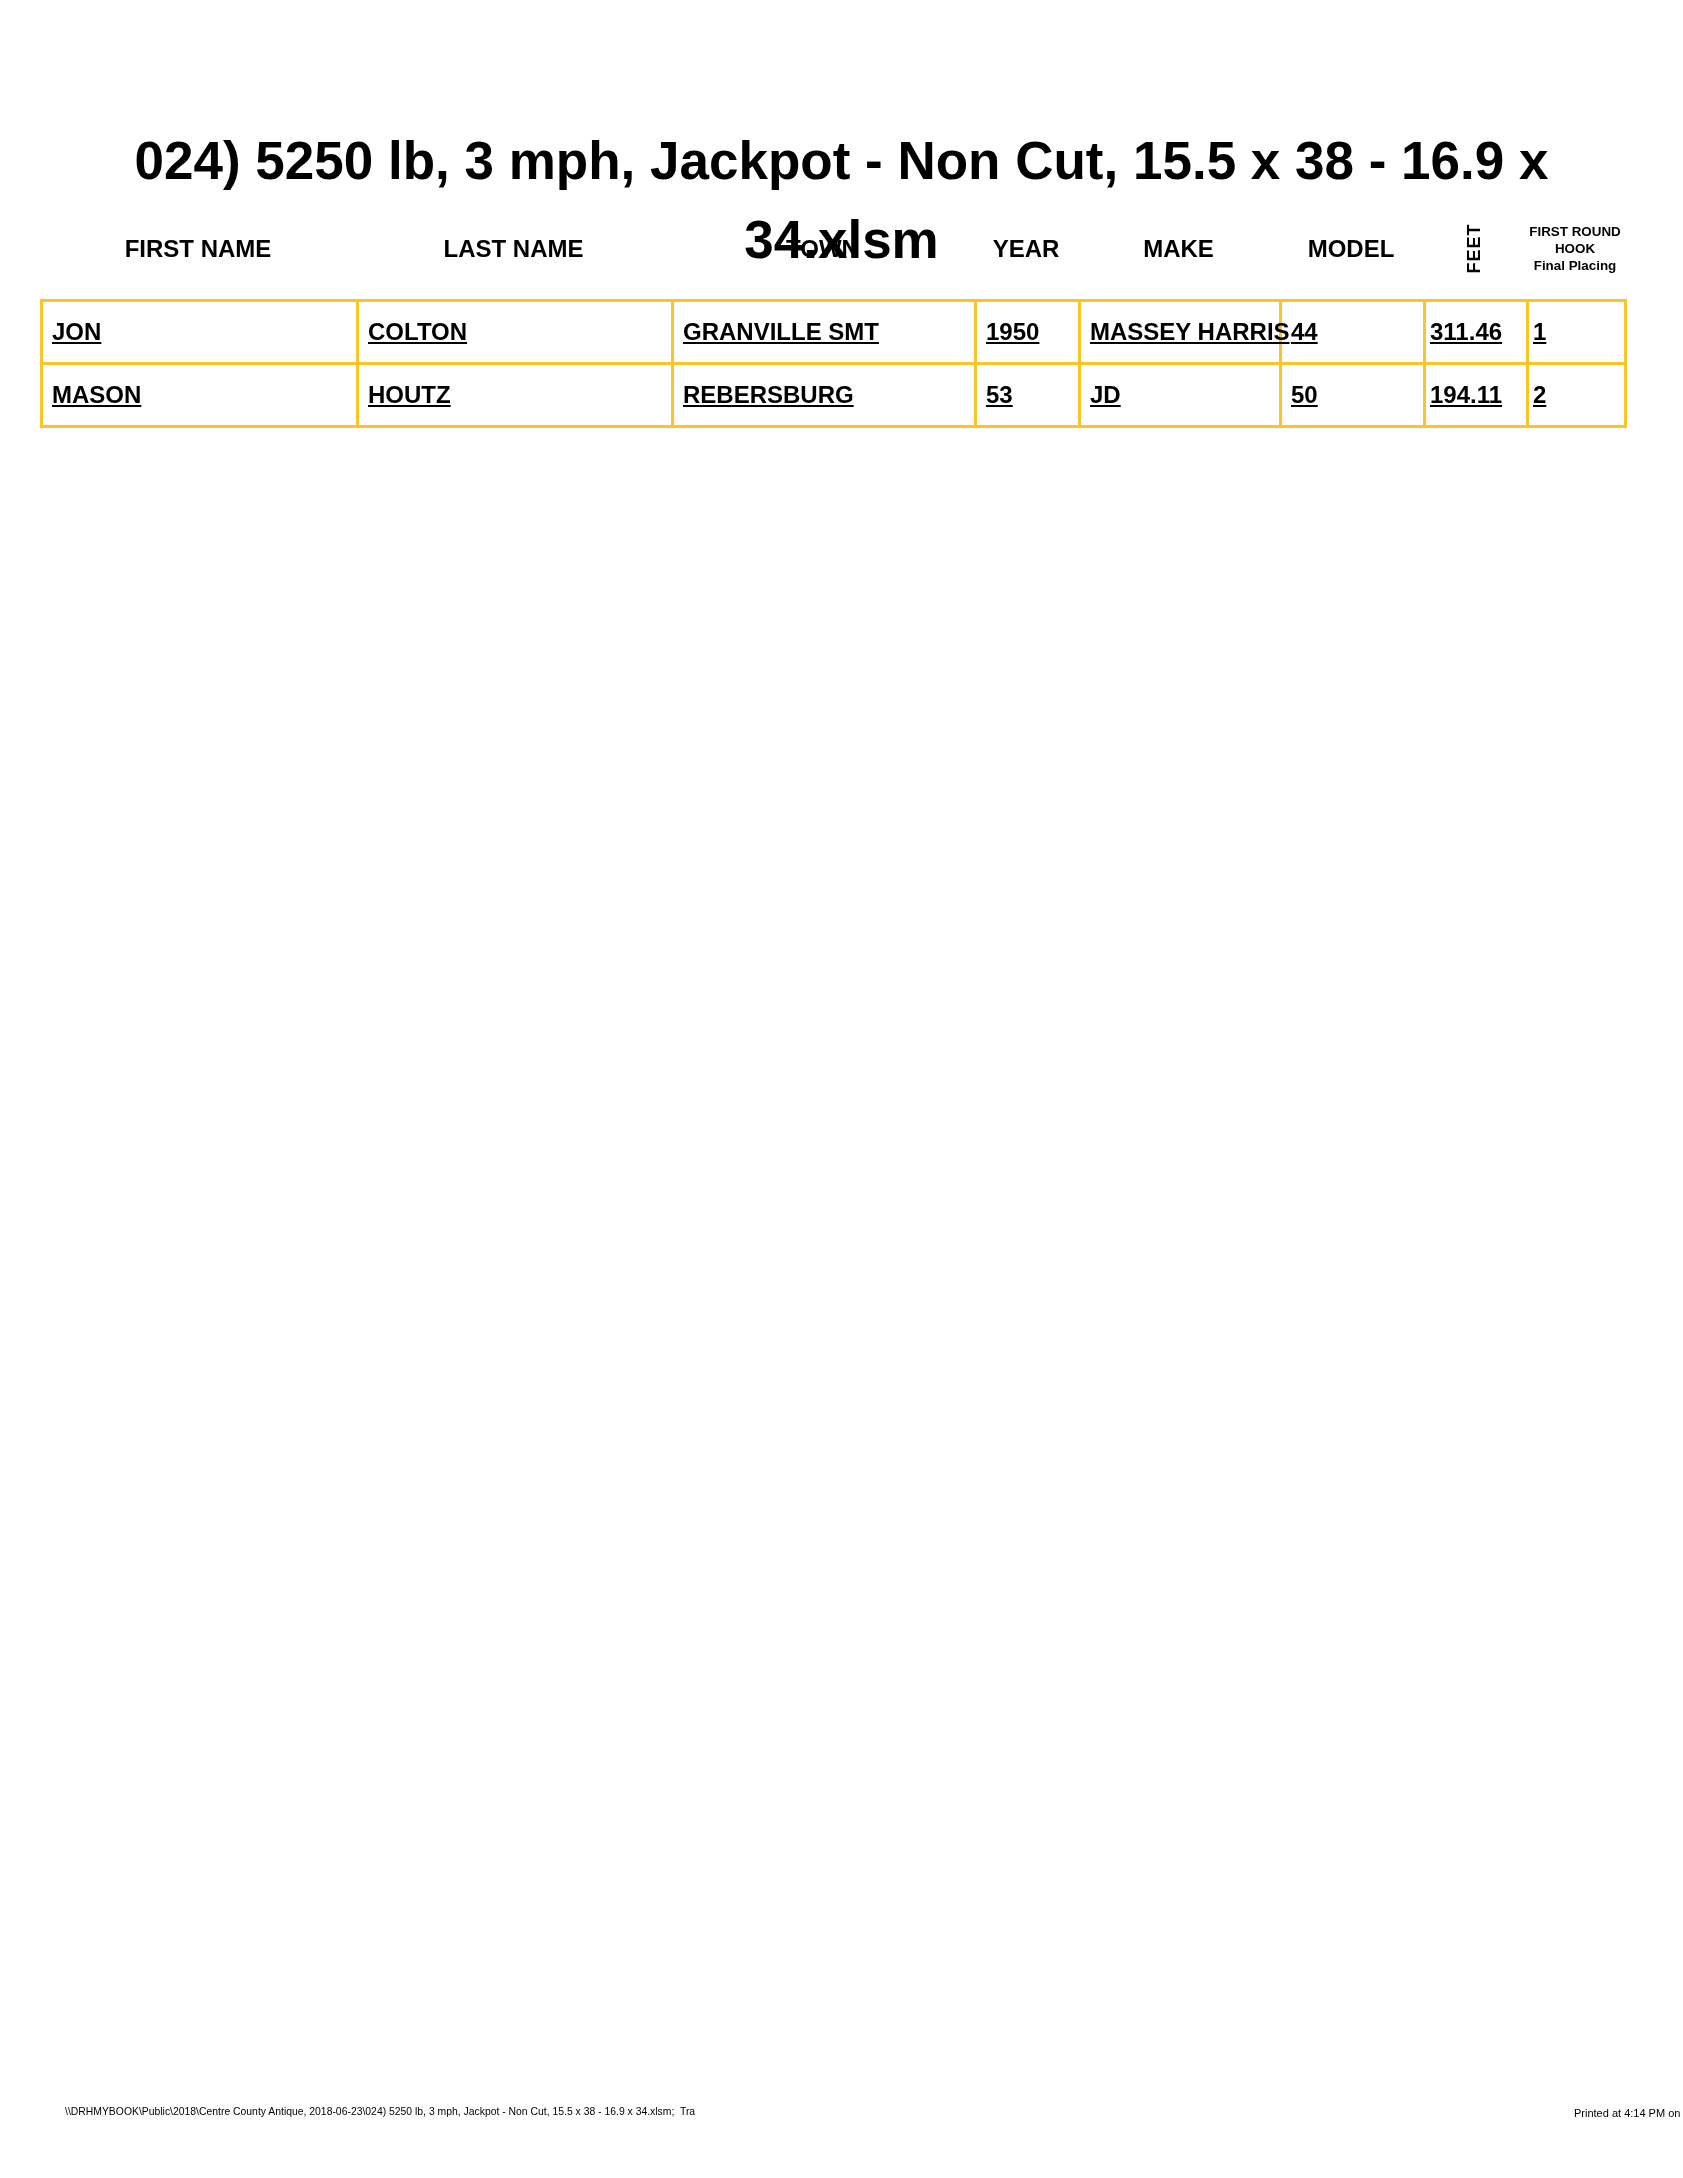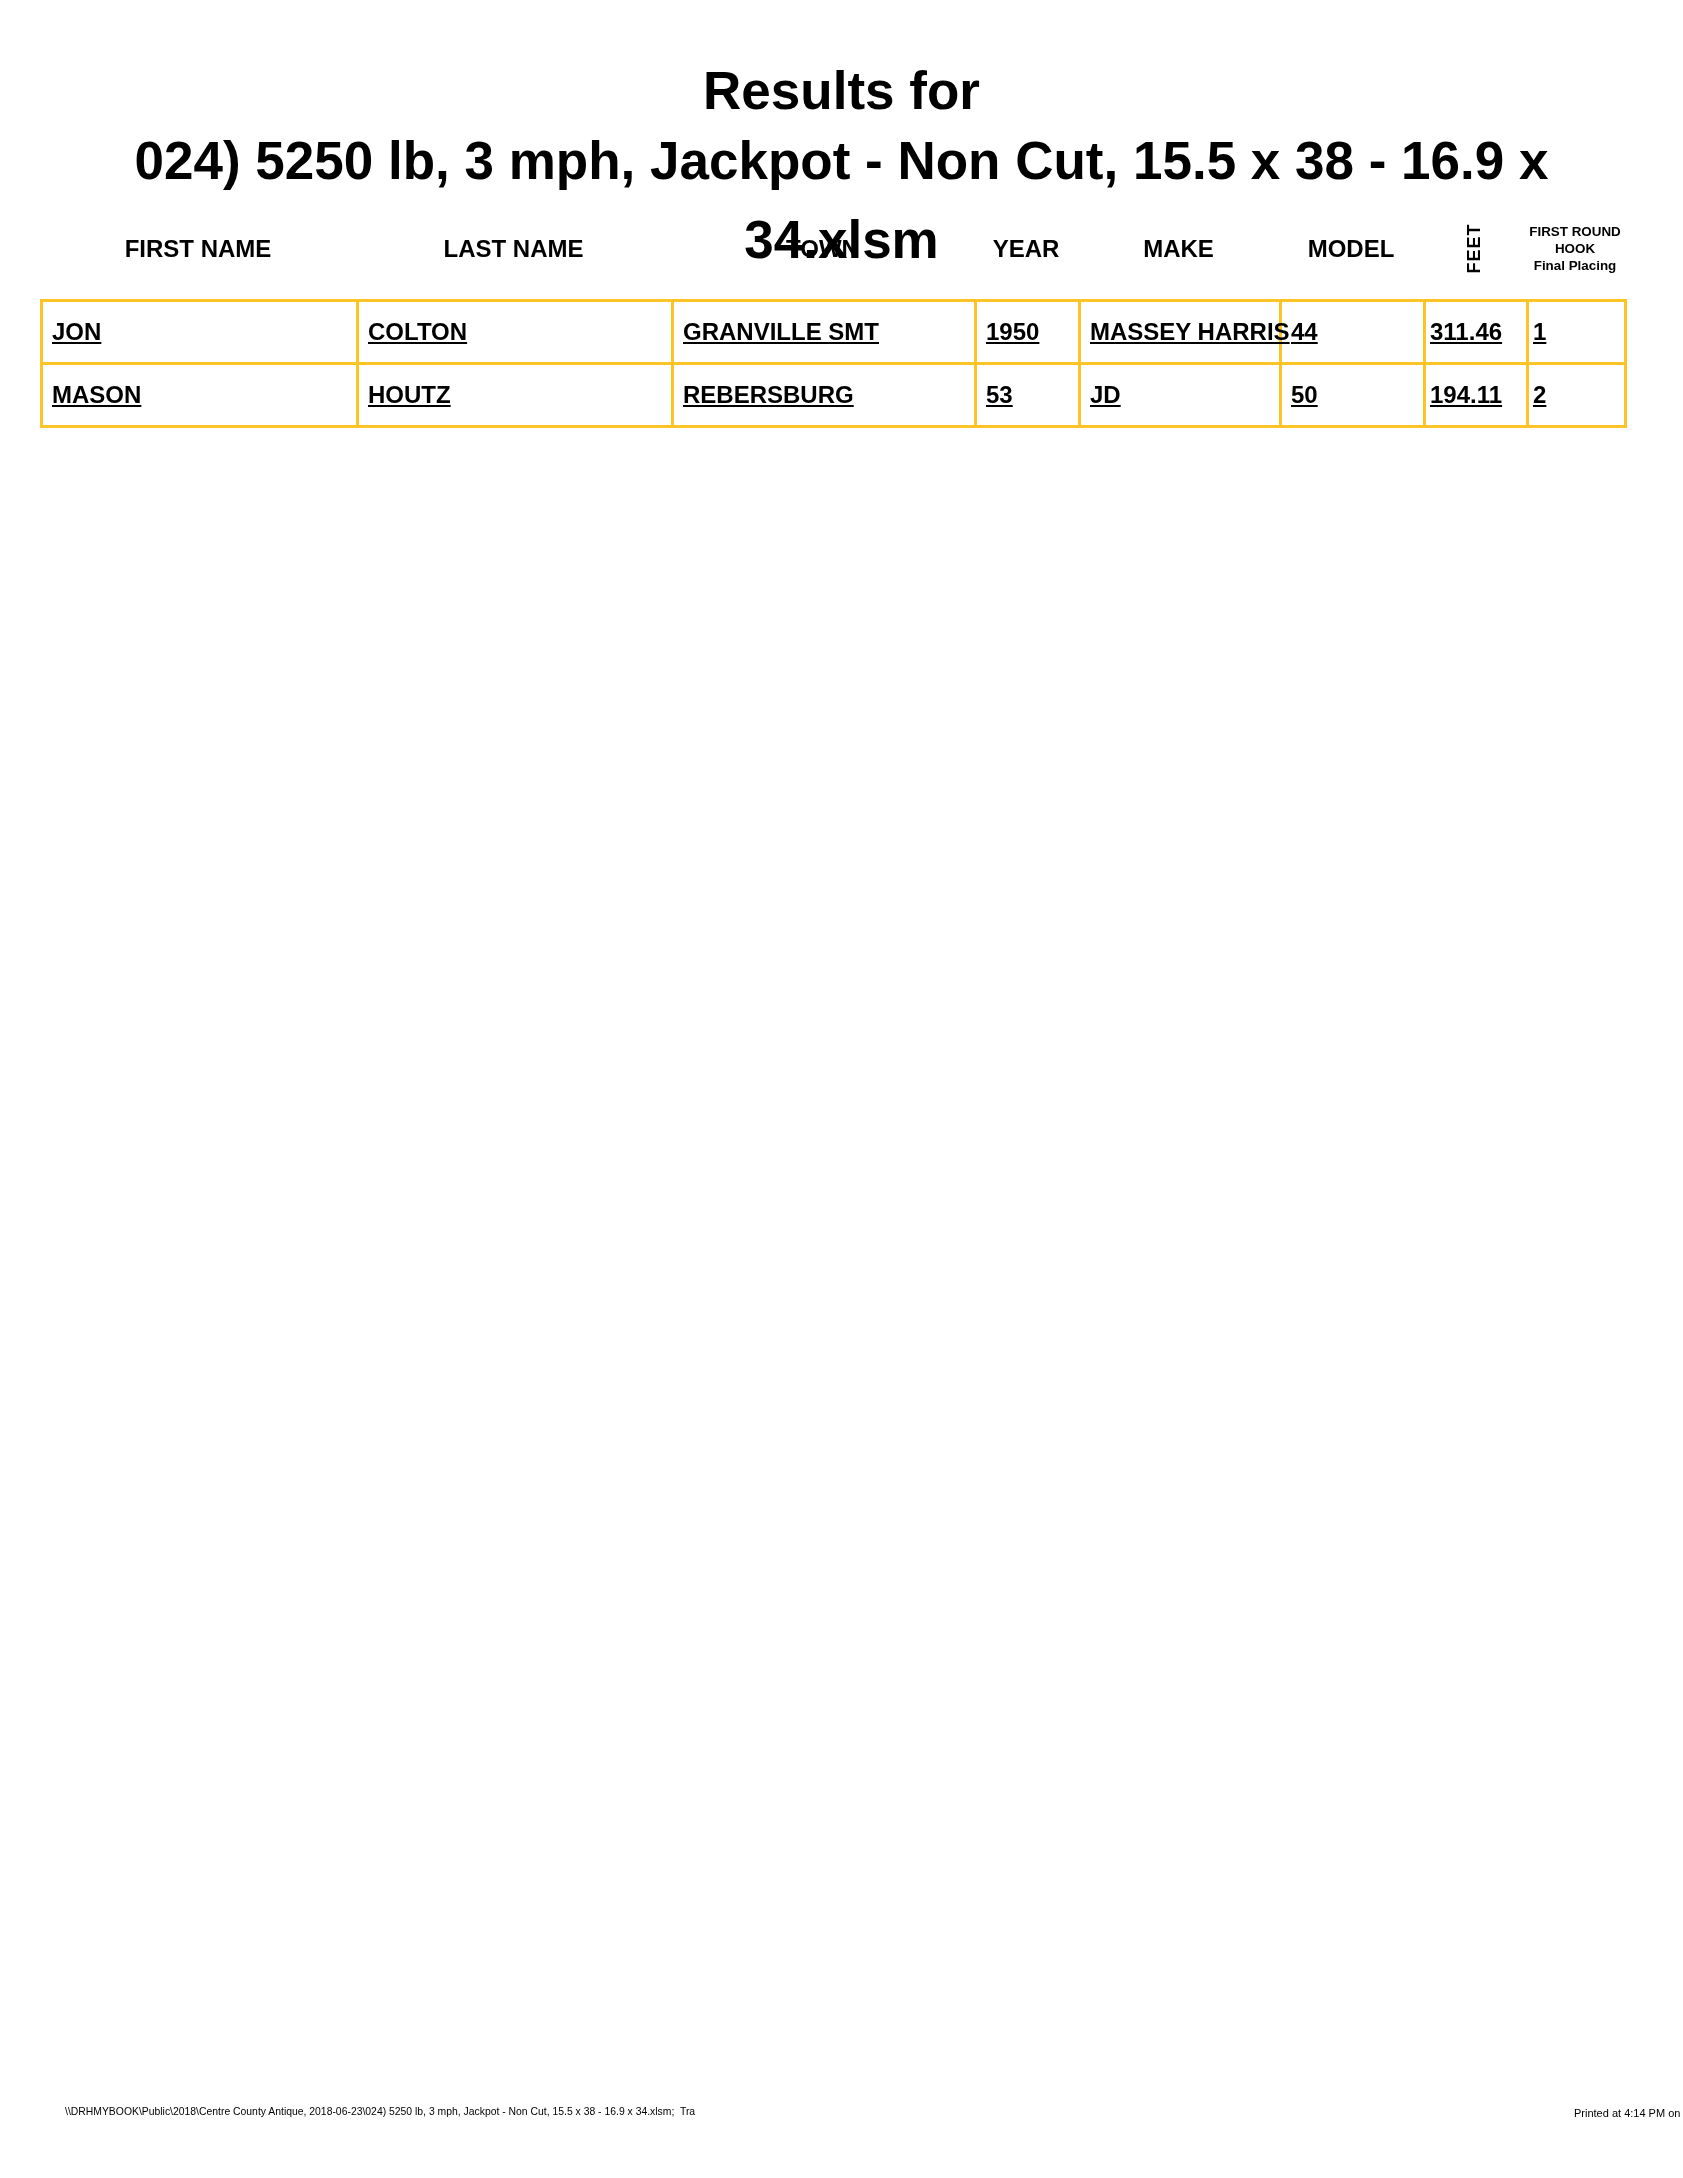--- a/index.html
+++ b/index.html
@@ -113,21 +113,20 @@
     white-space:pre;
     color:#000;
     margin-left:32px;
   }
 </style>
 </head>
 <body>
 
 <div class="page">
 
-  <div class="title-line l1">Results for</div>
   <div class="title-line l2">024) 5250 lb, 3 mph, Jackpot - Non Cut, 15.5 x 38 - 16.9 x</div>
   <div class="title-line l3">34.xlsm</div>
 
   <div class="col-headers">
     <div class="col-h">
       <span>FIRST NAME</span>
     </div>
     <div class="col-h">
       <span>LAST NAME</span>
     </div>

